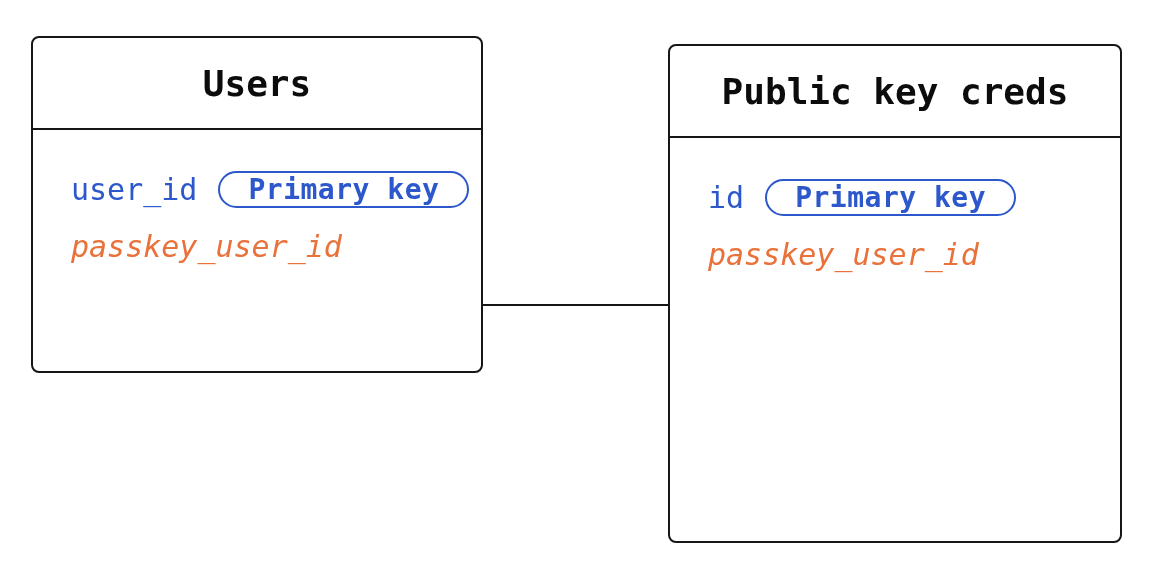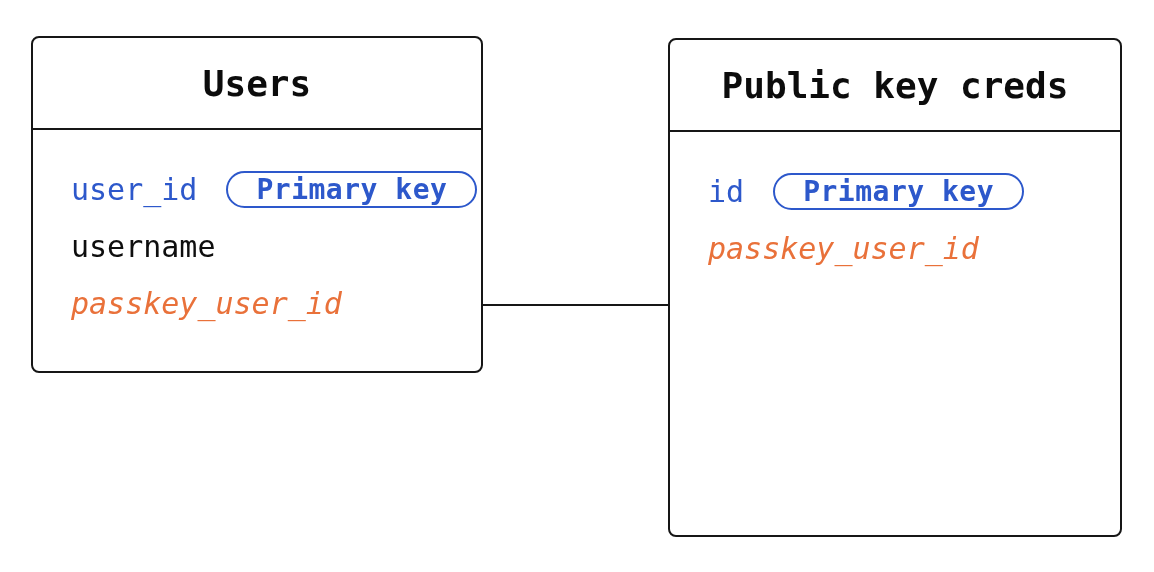--- a/index.html
+++ b/index.html
@@ -41,21 +41,21 @@
     overflow: hidden;
   }
   .table-users {
     left: 31px;
     top: 36px;
     width: 452px;
     height: 337px;
   }
   .table-creds {
     left: 668px;
-    top: 38px;
+    top: 44px;
     width: 454px;
     height: 499px;
   }
   .table-title {
     height: 90px;
     border-bottom: 2px solid var(--line);
     display: flex;
     align-items: center;
     justify-content: center;
     font-size: 36px;
@@ -65,21 +65,21 @@
   }
   .table-fields {
     padding: 31px 0 0 38px;
     display: flex;
     flex-direction: column;
   }
   .field-row {
     height: 57px;
     display: flex;
     align-items: center;
-    gap: 29px;
+    gap: 21px;
     font-size: 30px;
     color: #0e0e0e;
     white-space: nowrap;
   }
   .field-row.primary-key .field-name { color: var(--blue); }
   .field-row.foreign-key .field-name { color: var(--orange); font-style: italic; }
   .badge {
     box-sizing: border-box;
     height: 37px;
     border: 2px solid var(--blue);
@@ -100,23 +100,20 @@
 
   <div class="relationship-line"></div>
 
   <section class="table-box table-users">
     <header class="table-title">Users</header>
     <div class="table-fields">
         <div class="field-row primary-key">
           <span class="field-name">user_id</span>
           <span class="badge">Primary key</span>
         </div>
-        <div class="field-row column">
-          <span class="field-name">username</span>
-        </div>
         <div class="field-row foreign-key">
           <span class="field-name">passkey_user_id</span>
         </div>
       </div>
   </section>
 
   <section class="table-box table-creds">
     <header class="table-title">Public key creds</header>
     <div class="table-fields">
         <div class="field-row primary-key">

